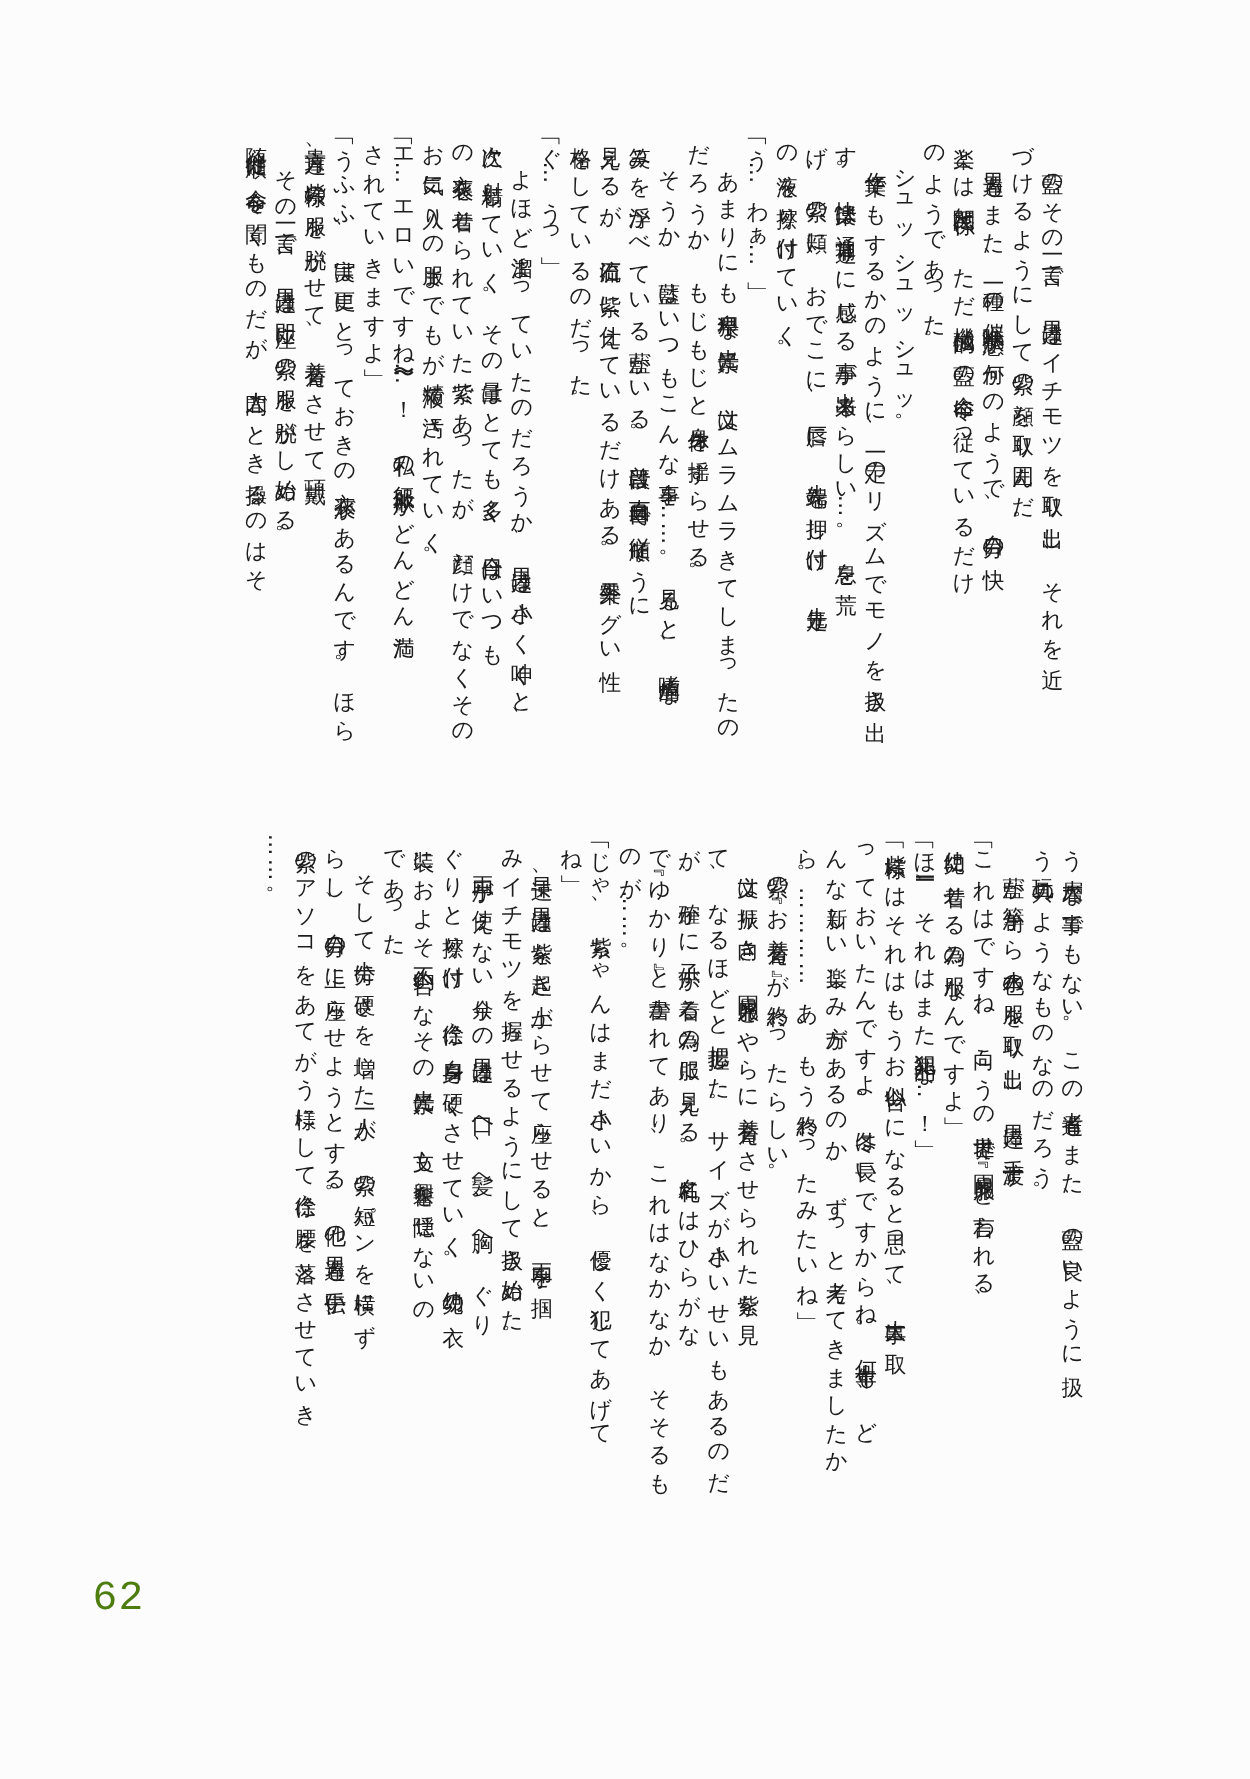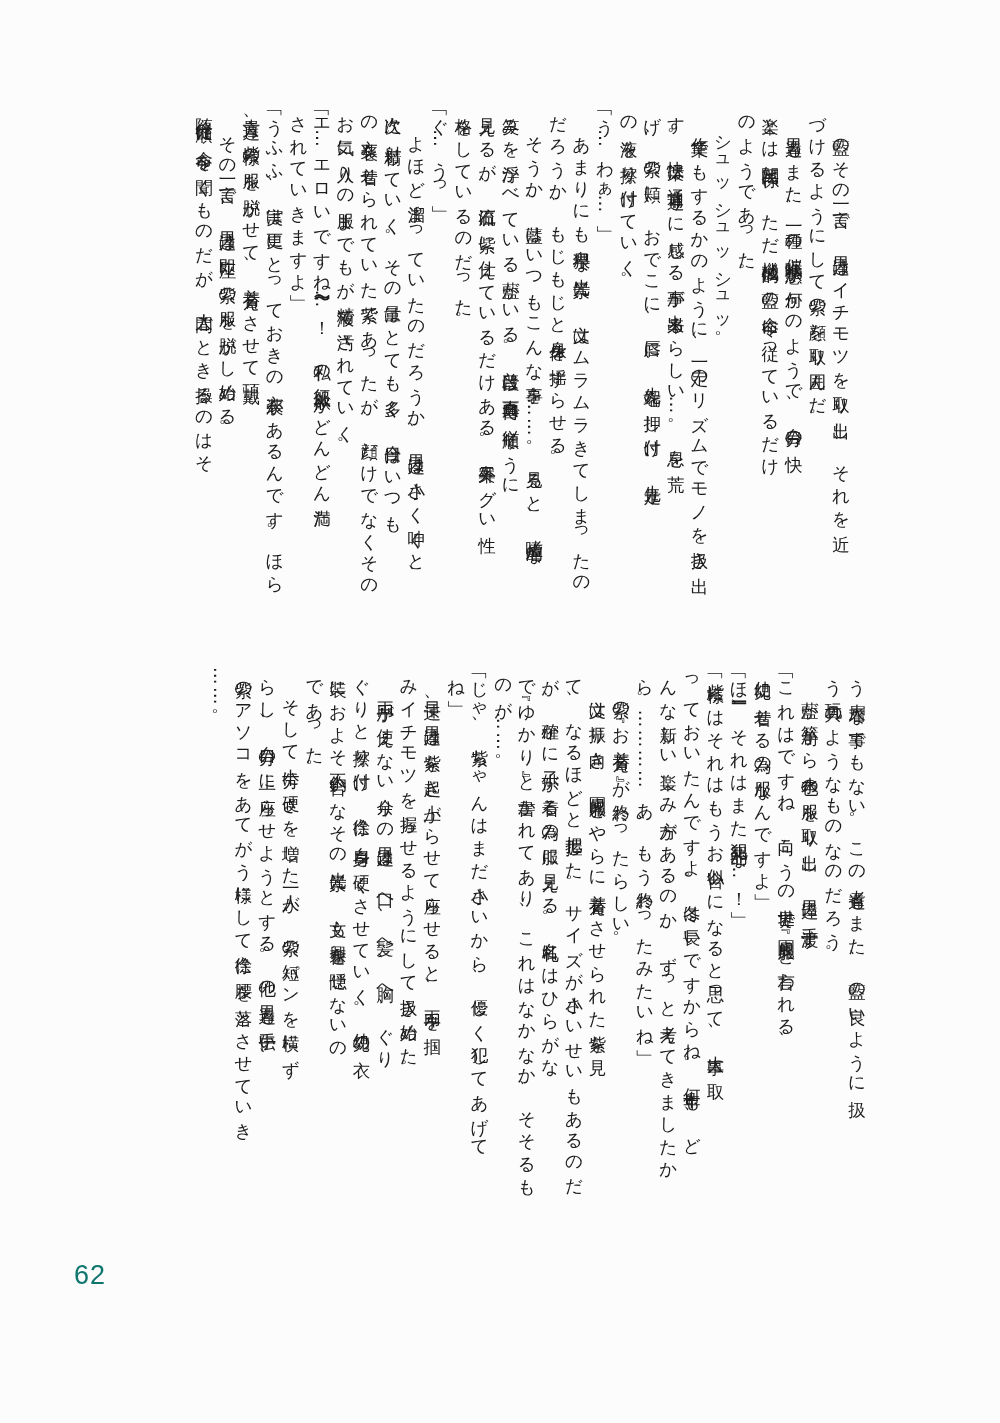--- a/index.html
+++ b/index.html
@@ -34,24 +34,24 @@
   }
   .block-bottom {
     top: 667px;
     right: 132px;
     height: 526px;
   }
   .page-number {
     position: absolute;
     left: 74px;
     top: 1260px;
-    font-size: 27px;
+    font-size: 33px;
     letter-spacing: 1px;
-    color: #0f766e;
-    font-family: Liberation Sans, sans-serif;
+    color: #4d7c0f;
+    font-family: Liberation Mono, monospace;
   }
 </style>
 </head>
 <body>
 
 <div class="page">
   <div class="vtext block-top">　藍のその一言で、男達はイチモツを取り出し、それを近
 づけるようにして紫の顔を取り囲んだ。
 　男達もまた、一種の催眠状態か何かのようで、自分の快
 楽とは無関係に、ただ機械的に藍の命令に従っているだけ

